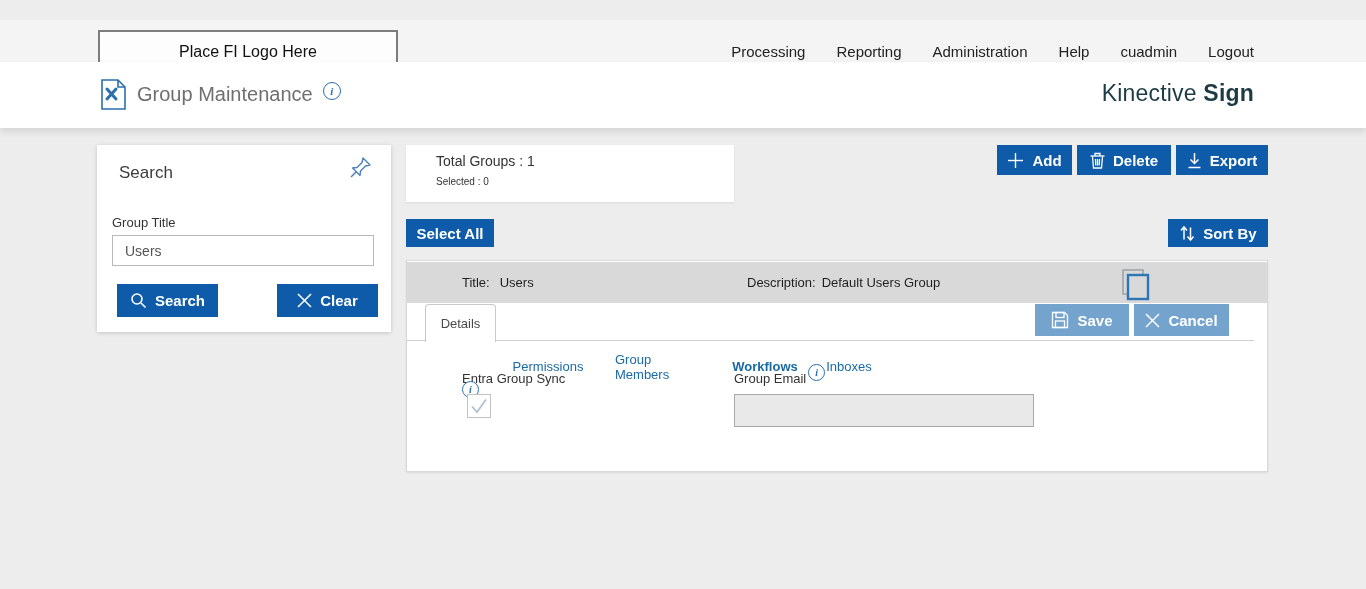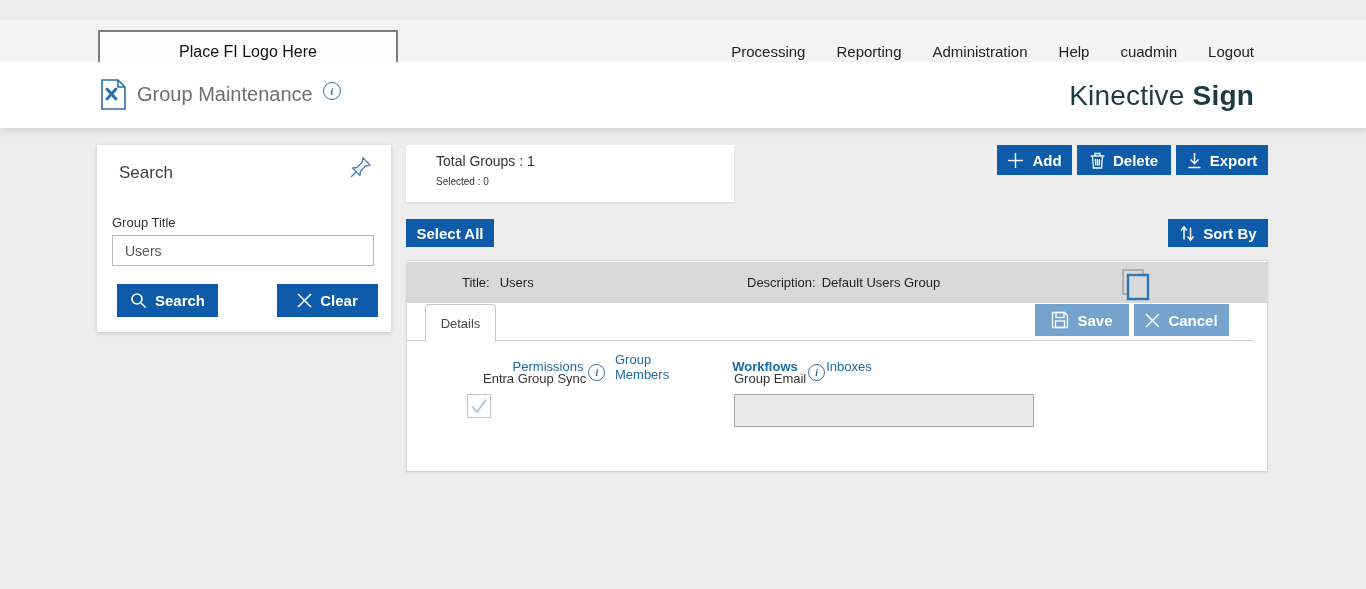--- a/index.html
+++ b/index.html
@@ -19,21 +19,21 @@
 
   
   .header-band { position:absolute; left:0; top:62px; width:1366px; height:66px; background:#fff;
                  box-shadow:0 4px 7px rgba(0,0,0,0.10); }
   .page-title-wrap { position:absolute; left:100px; top:16px; display:flex; align-items:center; gap:10px; }
   .page-title { font-size:20px; color:#6f6f6f; }
   .info-icon { display:inline-flex; width:18px; height:18px; border:1px solid #2b6fad; border-radius:50%;
                color:#2b6fad; align-items:center; justify-content:center;
                font-family:"Liberation Serif", serif; font-style:italic; font-weight:bold; font-size:11px;
                background:#fff; position:relative; top:-4px; }
-  .brand { position:absolute; right:112px; top:18px; font-size:28px; color:#1d3b44; letter-spacing:0.2px; }
+  .brand { position:absolute; right:112px; top:18px; font-size:23px; color:#1d3b44; letter-spacing:0.2px; }
   .brand b { font-weight:700; }
 
   
   .search-card { position:absolute; left:97px; top:145px; width:294px; height:187px; background:#fff;
                  box-shadow:0 1px 4px rgba(0,0,0,0.18); }
   .search-title { position:absolute; left:22px; top:18px; font-size:17px; color:#3c3c3c; }
   .pin-icon { position:absolute; right:18px; top:10px; width:26px; height:26px; cursor:pointer; }
   .group-title-label { position:absolute; left:15px; top:70px; font-size:13px; color:#333; }
   .group-title-input { position:absolute; left:15px; top:90px; width:262px; height:31px;
                        border:1px solid #b9b9b9; padding-left:12px; font-size:14px; color:#555;
@@ -74,21 +74,21 @@
   .tab.link { color:#1a6aa5;margin-top:44px; }
   .tab-permissions   { left:107px; width:68px; }
   .tab-group-members { left:208px; width:88px; }
   .tab-workflows     { left:328px; width:60px;font-weight:bold; }
   .tab-inboxes       { left:419px; width:46px; }
 
   .save-btn   { position:absolute; left:628px; top:43px; width:94px; height:32px; background:#74a4ce; }
   .cancel-btn { position:absolute; left:727px; top:43px; width:95px; height:32px; background:#74a4ce; }
 
   .field-label { font-size:13px; color:#333; display:flex; align-items:flex-start; gap:2px; }
-  .entra-label { position:absolute; left:76px;  top:110px; }
+  .entra-label { position:absolute; left:55px;  top:110px;flex-direction:column; }
   .email-label { position:absolute; left:327px; top:110px; }
   .field-label .info-icon { width:17px; height:17px; font-size:10px; top:-7px; }
   .entra-checkbox { position:absolute; left:60px; top:133px; width:24px; height:24px;
                     border:1px solid #c3c3c3; background:#fff; display:flex; align-items:center;
                     justify-content:center; }
   .email-input { position:absolute; left:327px; top:133px; width:300px; height:33px;
                  background:#e9e9e9; border:1px solid #a8a8a8; font-size:14px; color:#555;
                  padding-left:10px; font-family:"Liberation Sans", sans-serif; }
   .icon { display:inline-flex; align-items:center; }
 </style>

